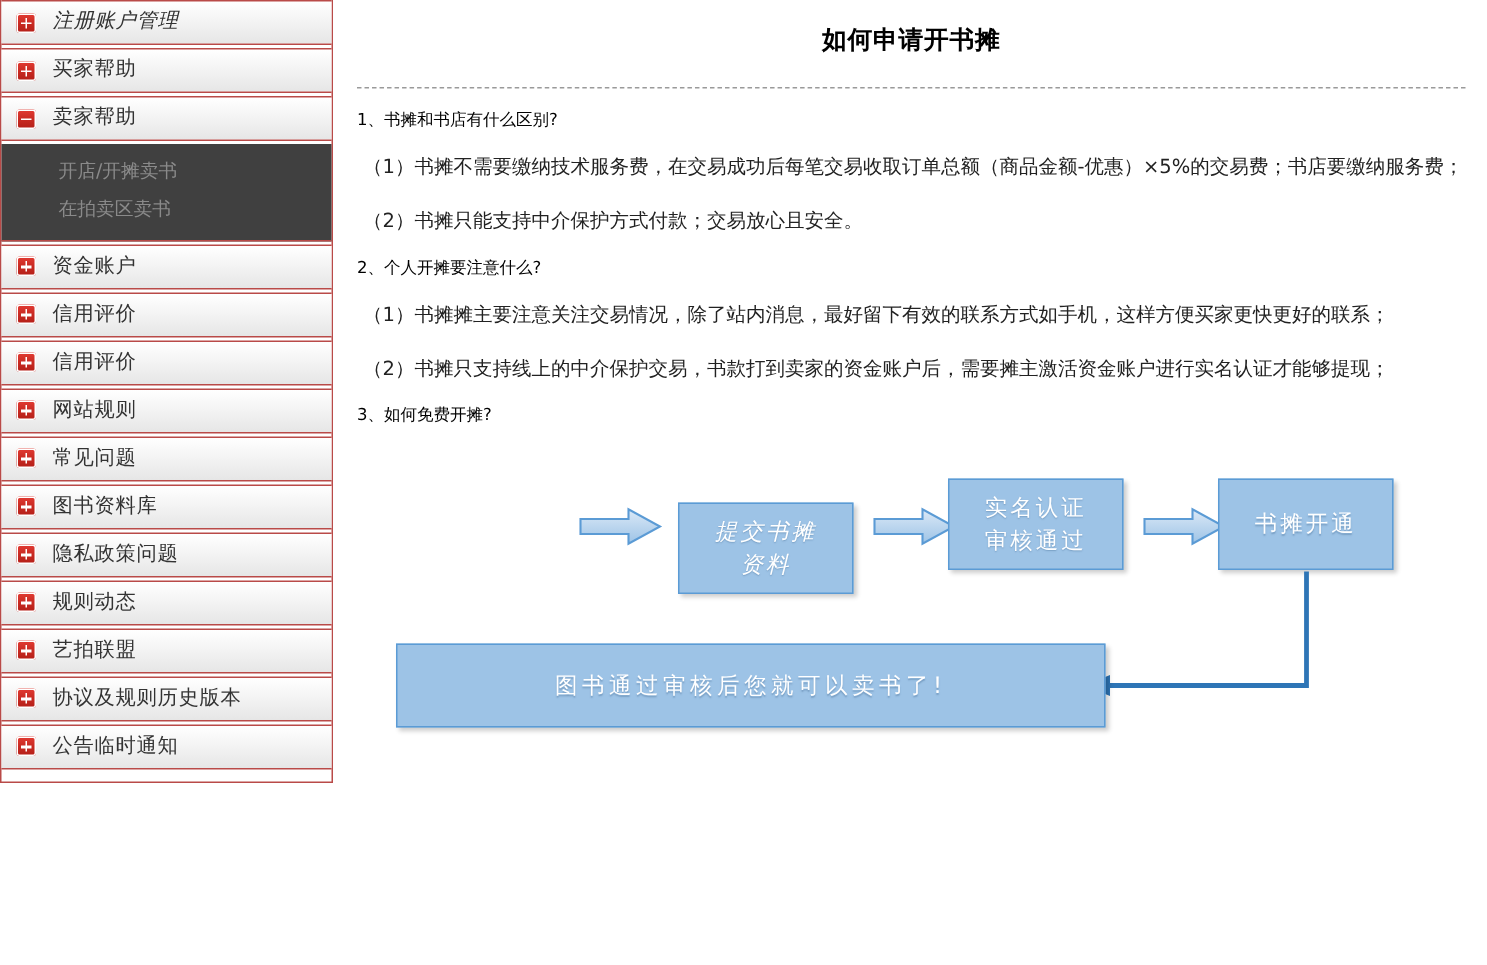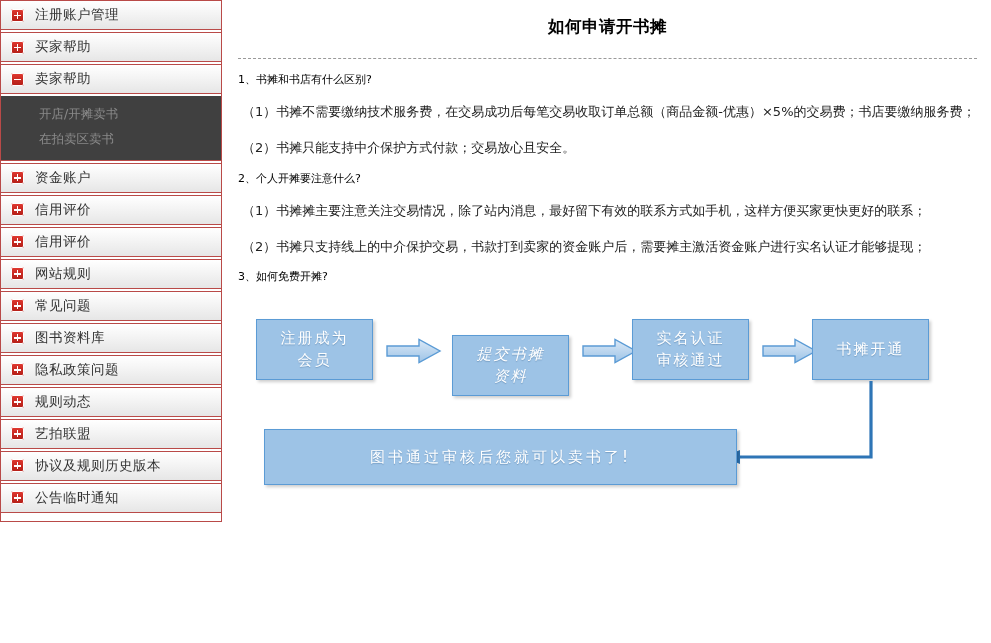--- a/index.html
+++ b/index.html
@@ -40,20 +40,21 @@
     box-sizing: border-box;
     border-top: 1px solid #b94a48;
     border-bottom: 1px solid #b94a48;
     background: linear-gradient(to bottom, #ffffff 0%, #f4f4f4 45%, #e6e6e6 100%);
     margin-bottom: 2px;
     padding-left: 10px;
     cursor: pointer;
   }
   .side-item.first {
     border-top: 1px solid #b94a48;
+    font-style: italic;
   }
   .side-icon {
     width: 13px;
     height: 13px;
     border-radius: 2px;
     background: linear-gradient(to bottom, #e23b33 0%, #c92a22 50%, #b31f18 100%);
     box-shadow: 0 0 0 1px #ffffff inset;
     position: relative;
     flex: 0 0 13px;
     margin-right: 11px;
@@ -260,26 +261,20 @@
     <p class="para indent">（2）书摊只能支持中介保护方式付款；交易放心且安全。</p>
 
     <h2 class="q-head">2、个人开摊要注意什么?</h2>
     <p class="para indent">（1）书摊摊主要注意关注交易情况，除了站内消息，最好留下有效的联系方式如手机，这样方便买家更快更好的联系；</p>
     <p class="para indent">（2）书摊只支持线上的中介保护交易，书款打到卖家的资金账户后，需要摊主激活资金账户进行实名认证才能够提现；</p>
 
     <h2 class="q-head">3、如何免费开摊?</h2>
 
     <div class="flow">
 
-      <div class="fbox" style="left:18px; top:18px; width:117px; height:61px;">
-        <span>
-            <div>注册成为</div>
-            <div>会员</div>
-          </span>
-      </div>
 
       <svg class="arrow-svg" style="left:148px; top:37px;" width="56" height="26" viewBox="0 0 56 26">
         <defs>
           <linearGradient id="ag1" x1="0" y1="0" x2="0" y2="1">
             <stop offset="0%" stop-color="#dbe9f7"></stop>
             <stop offset="100%" stop-color="#9dc3e6"></stop>
           </linearGradient>
         </defs>
         <path d="M1 8 H33 V1.5 L54 13 L33 24.5 V18 H1 Z" fill="url(#ag1)" stroke="#5b9bd5" stroke-width="1.4"></path>
       </svg>

